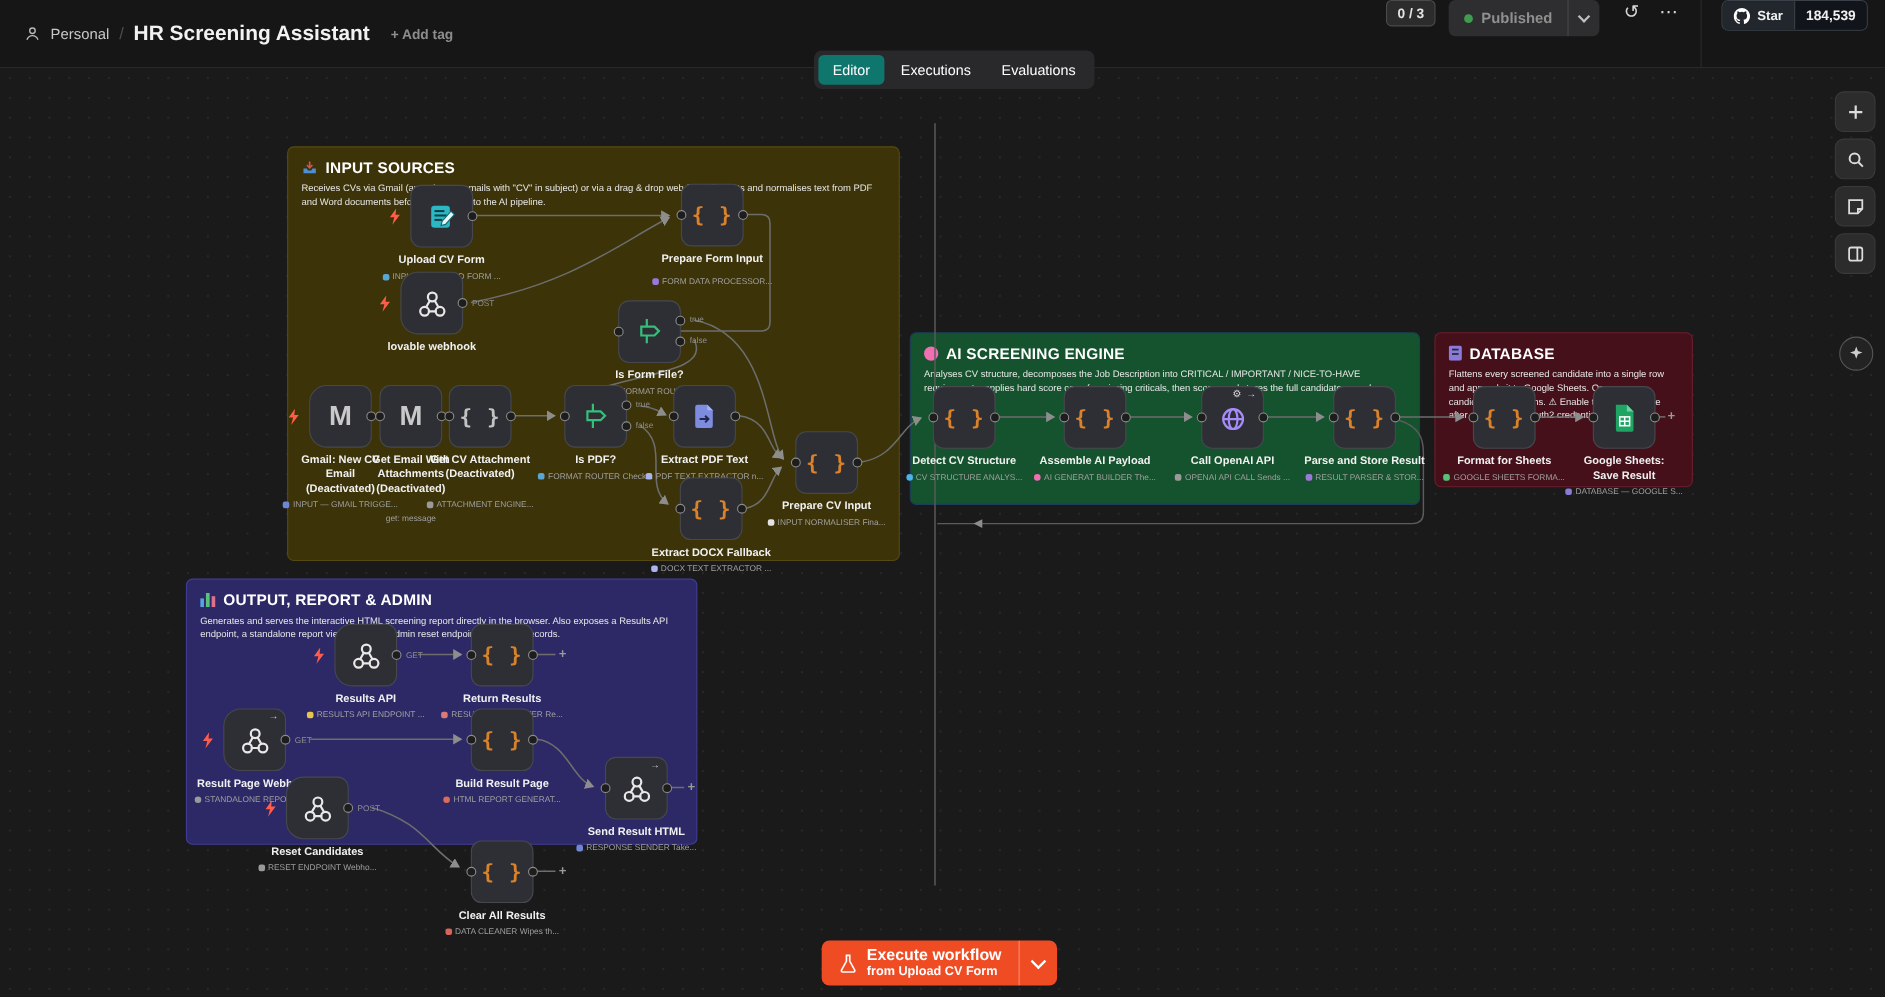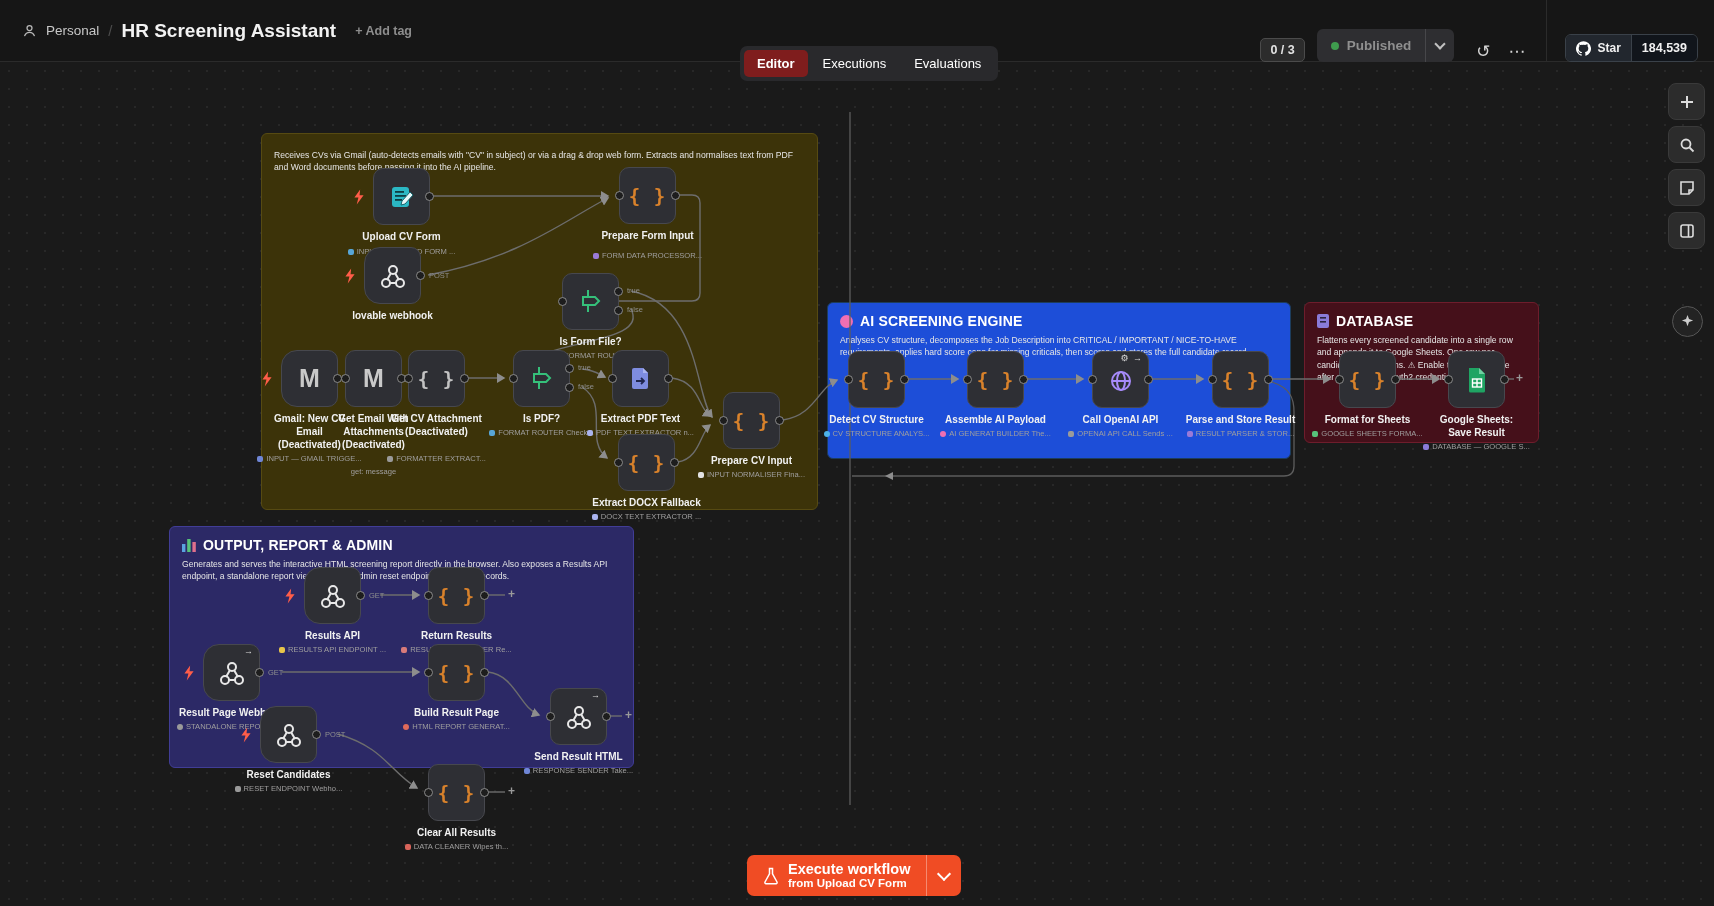--- a/index.html
+++ b/index.html
@@ -6,48 +6,48 @@
   html,body{width:1714px;height:906px;overflow:hidden}
   body{position:relative;background:#1a1a1a;font-family:"Liberation Sans",sans-serif;color:#e8e8e8;-webkit-font-smoothing:antialiased}
 
   
   .header{position:absolute;top:0;left:0;width:1714px;height:62px;background:#161616;border-bottom:1px solid #2b2b2b;display:flex;align-items:center;z-index:40}
   .hleft{display:flex;align-items:center;gap:9px;padding-left:22px}
   .crumb{font-size:13.5px;color:#c7c7c7}
   .slash{color:#4d4d4d;font-size:15px}
   .wftitle{font-size:19px;font-weight:700;color:#f2f2f2}
   .addtag{font-size:12.5px;font-weight:700;color:#8d8d8d;margin-left:10px;cursor:pointer}
-  .hright{position:absolute;right:0;top:0;height:62px;display:flex;align-items:flex-end}
+  .hright{position:absolute;right:0;top:0;height:62px;display:flex;align-items:flex-start}
   .counter{background:#2c2c2c;border:1px solid #4b4b4b;border-radius:5px;color:#e3e3e3;font-size:12.5px;font-weight:700;padding:4px 9px;margin-right:12px}
   .pubgroup{display:flex;align-items:stretch;background:#2e2e31;border-radius:6px;overflow:hidden;margin-right:22px;height:33px}
   .pubmain{display:flex;align-items:center;gap:8px;padding:0 14px;color:#8f8f8f;font-size:13.5px;font-weight:600}
   .greendot{width:8px;height:8px;border-radius:50%;background:#3f9c4e;display:inline-block}
   .pubchev{display:flex;align-items:center;padding:0 10px;border-left:1px solid #47474a}
   .iconbtn{background:none;border:none;color:#cfcfcf;cursor:pointer;display:flex;align-items:center;justify-content:center}
   .hist{font-size:17px;margin-right:18px;color:#d6d6d6}
   .dots{font-size:17px;letter-spacing:1px;margin-right:20px;color:#d6d6d6}
   .hsep{width:1px;height:62px;background:#2b2b2b;margin-right:18px}
   .ghwrap{display:flex;align-items:stretch;border:1px solid #3a4149;border-radius:6px;overflow:hidden;margin-right:16px;height:28px}
   .ghstar{display:flex;align-items:center;gap:6px;background:#22272e;padding:0 10px;font-size:12px;font-weight:700;color:#f0f0f0}
   .ghcount{display:flex;align-items:center;background:#11151b;padding:0 10px;font-size:12.5px;font-weight:700;color:#f0f0f0;border-left:1px solid #3a4149}
 
   
   .tabs{position:absolute;left:740px;top:46px;z-index:45;display:flex;align-items:center;background:#29292c;border-radius:7px;padding:4px;gap:2px}
   .tab{font-size:13px;color:#ffffff;padding:6px 13px;border-radius:5px;cursor:pointer;white-space:nowrap}
-  .tab.active{background:#7f1d1d;color:#fff;font-weight:700}
+  .tab.active{background:#0f766e;color:#fff;font-weight:400}
 
   
   .canvas{position:absolute;left:0;top:62px;width:1714px;height:844px;background-color:#1a1a1a;background-image:radial-gradient(#282828 1.2px,transparent 1.3px);background-size:18px 18px;z-index:1}
 
   
   .group{position:absolute;border-radius:6px;z-index:2;padding:10px 12px}
   .gtitle{display:flex;align-items:center;gap:7px;font-size:14px;font-weight:700;color:#fff;letter-spacing:.2px}
   .gdesc{margin-top:5px;font-size:8.6px;line-height:1.45;color:#e6e6e6;max-width:98%}
   .g-input{left:261px;top:133px;width:557px;height:377px;background:#3c3309;border:1px solid #564a12}
-  .g-ai{left:827px;top:302px;width:464px;height:157px;background:#1d4ed8;border:1px solid #1d3d5c}
+  .g-ai{left:827px;top:302px;width:464px;height:157px;background:#14532d;border:1px solid #1d3d5c}
   .g-db{left:1304px;top:302px;width:235px;height:141px;background:#45101a;border:1px solid #6e1d2c}
   .g-out{left:169px;top:526px;width:465px;height:242px;background:#2c2966;border:1px solid #413d96}
 
   
   svg.wires{position:absolute;left:0;top:0;width:1714px;height:906px;z-index:3;pointer-events:none}
   .wire{fill:none;stroke:#6d6d6d;stroke-width:1.4px}
   .wirefaint{fill:none;stroke:#5c5c5c;stroke-width:1.3px}
 
   
   .node{position:absolute;z-index:4;width:57px}
@@ -125,20 +125,28 @@
 
 <div class="tabs">
   <span class="tab active">Editor</span>
   <span class="tab">Executions</span>
   <span class="tab">Evaluations</span>
 </div>
 
 <div class="canvas"></div>
 
 <div class="group g-input">
+  <div class="gtitle">
+      <svg width="15" height="15" viewBox="0 0 24 24">
+        <path d="M12 3v8" stroke="#e05252" stroke-width="2.4" fill="none"></path>
+        <path d="M8 8l4 4 4-4" fill="none" stroke="#e05252" stroke-width="2.4"></path>
+        <path d="M3 13h5l1.5 3h5L16 13h5v7H3z" fill="#4a90d9"></path>
+      </svg>
+      <span>INPUT SOURCES</span>
+    </div>
   <div class="gdesc">Receives CVs via Gmail (auto-detects emails with "CV" in subject) or via a drag &amp; drop web form. Extracts and normalises text from PDF and Word documents before passing it into the AI pipeline.</div>
 </div>
 <div class="group g-ai">
   <div class="gtitle">
       <span style="width:13px;height:13px;border-radius:50%;background:#ef6fb3;display:inline-block"></span>
       <span>AI SCREENING ENGINE</span>
     </div>
   <div class="gdesc">Analyses CV structure, decomposes the Job Description into CRITICAL / IMPORTANT / NICE-TO-HAVE requirements, applies hard score caps for missing criticals, then scores and stores the full candidate record.</div>
 </div>
 <div class="group g-db">
@@ -305,21 +313,21 @@
 
 <div class="node" style="left:408px;top:350px">
   <div class="tile">
       <span class="braces gray">{ }</span>
     <span class="pin"></span>
       <span class="pout"></span>
     </div>
   <div class="nlabel narrow">Get CV Attachment (Deactivated)</div>
   <div class="nsub" style="top:104px">
       <i class="si" style="background:#9a9a9a"></i>
-      <span>FORMATTER EXTRACT...</span>
+      <span>ATTACHMENT ENGINE...</span>
     </div>
 </div>
 
 <div class="node" style="left:513px;top:350px">
   <div class="tile">
     <svg width="26" height="26" viewBox="0 0 26 26">
         <path d="M5 8h12l4 4-4 4H5z" fill="none" stroke="#35c07a" stroke-width="2"></path>
         <path d="M10 16v7M10 1v7" stroke="#35c07a" stroke-width="2"></path>
       </svg>
     <span class="pin"></span>

